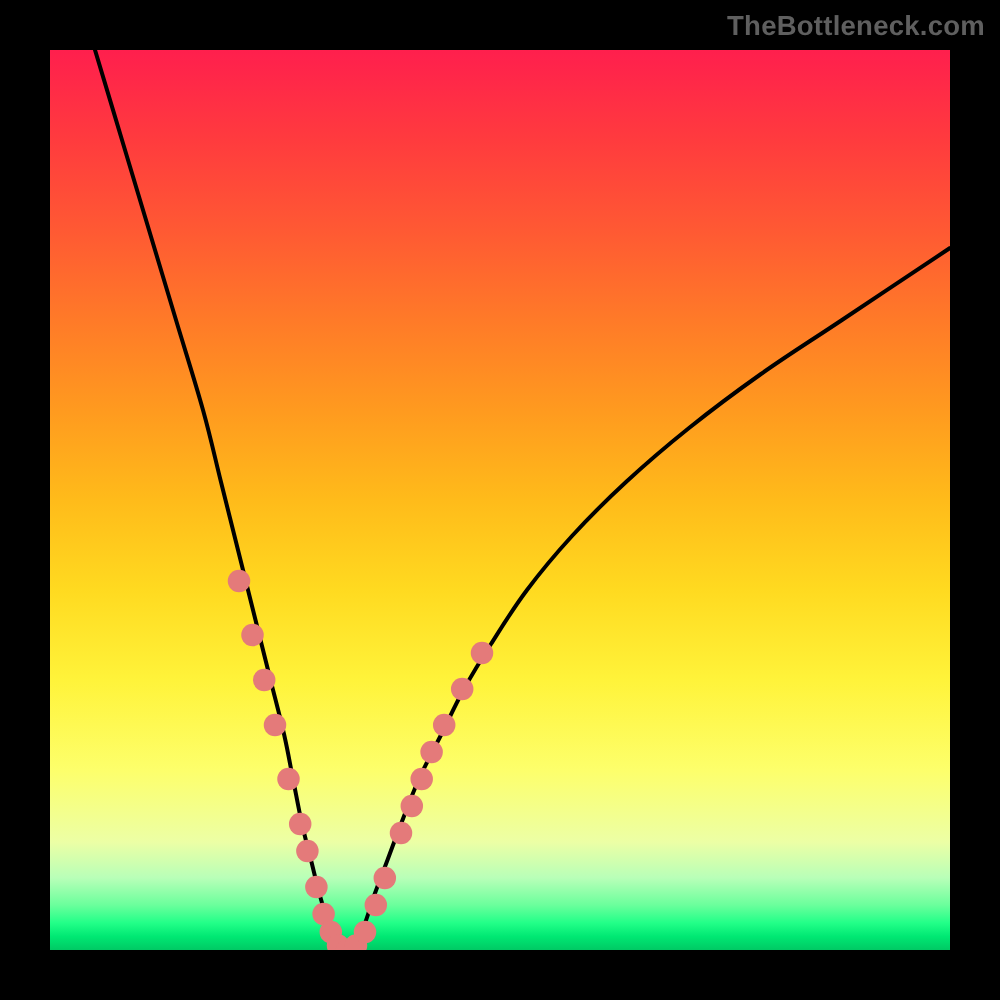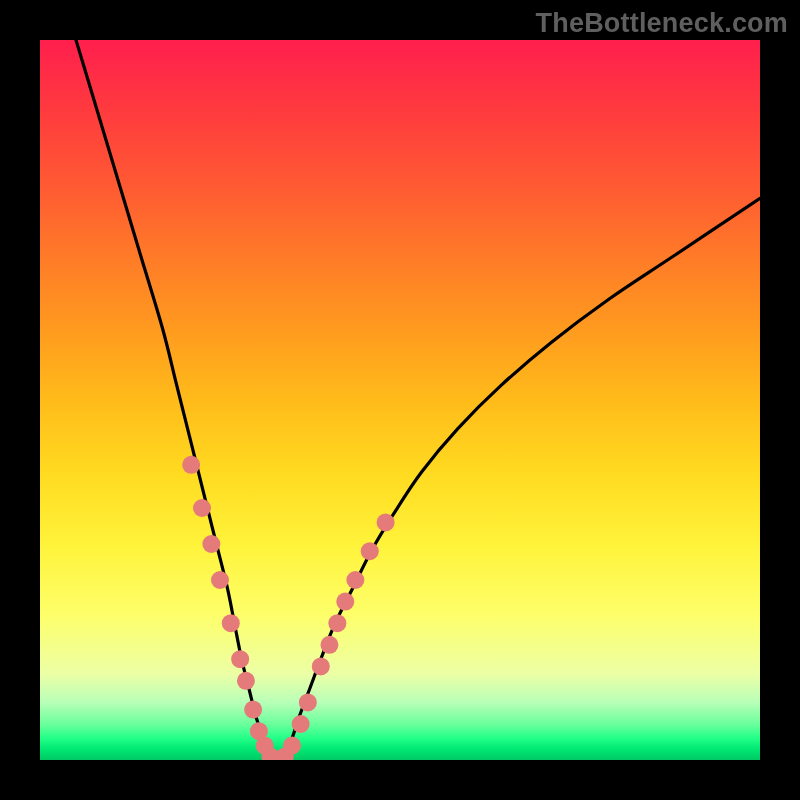--- a/index.html
+++ b/index.html
@@ -37,21 +37,21 @@
   #curve-layer, #dots-layer {
     position: absolute;
     left: 0; top: 0;
     width: 720px; height: 720px;
   }
   #watermark {
     position: absolute;
     top: 8px;
     right: 12px;
     font-family: Arial, Helvetica, sans-serif;
-    font-size: 27px;
+    font-size: 22px;
     font-weight: bold;
     color: #5f5f5f;
     letter-spacing: 0.2px;
     user-select: none;
   }
 </style>
 </head>
 <body>
 
 <div id="stage">

